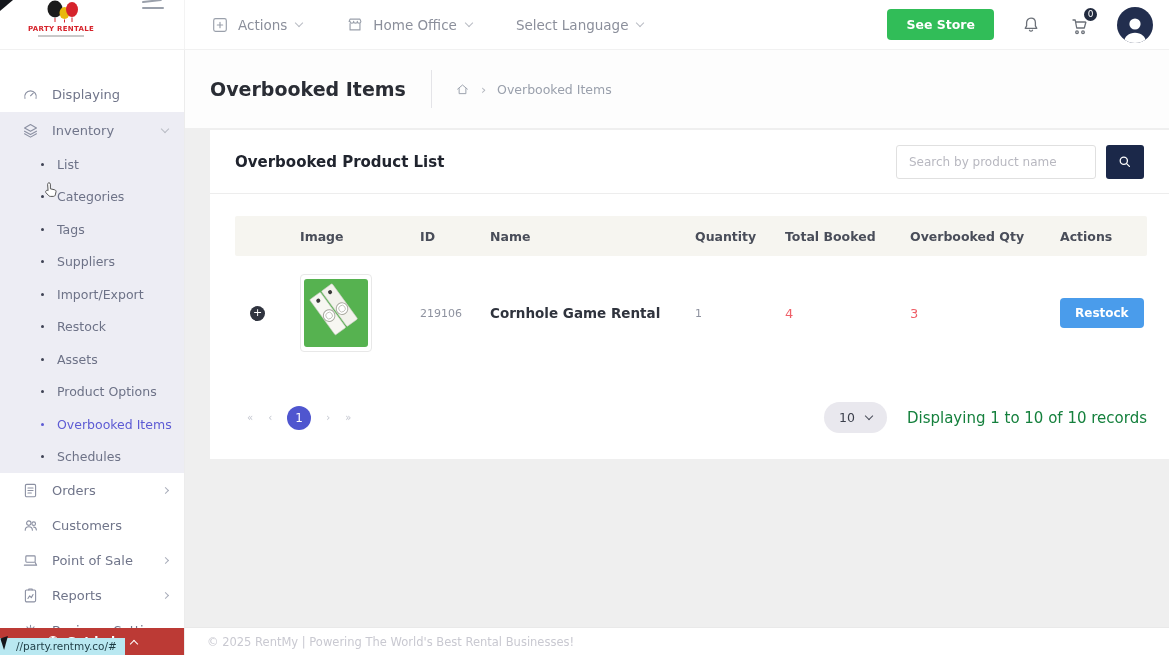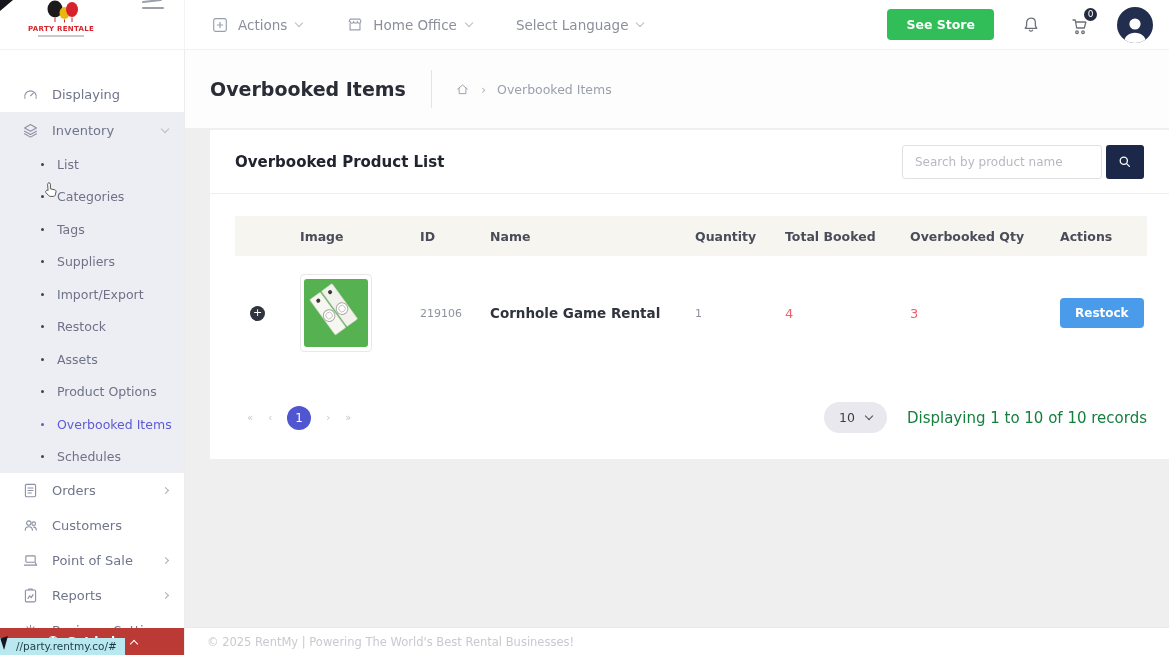--- a/index.html
+++ b/index.html
@@ -57,21 +57,21 @@
   .page-header { height:78px; background:#fdfdfd; display:flex; align-items:center; padding-left:25px; flex:0 0 auto; }
   .page-title { font-size:19px; font-weight:700; color:#2a2d35; }
   .vdivider { width:1px; height:38px; background:#e4e4e8; margin:0 23px 0 25px; }
   .breadcrumb { display:flex; align-items:center; gap:11px; font-size:12.5px; color:#9aa0ac; }
   .crumb-sep { color:#b3b7bf; font-size:13px; }
 
   .content { flex:1; padding:2px 0 0 25px; min-height:0; }
   .card { background:#fff; border-radius:0; min-height:325px; }
   .card-header { height:64px; display:flex; align-items:center; justify-content:space-between; padding:0 25px; border-bottom:1px solid #ededed; }
   .card-title { font-size:15px; font-weight:700; color:#20242e; }
-  .search-box { display:flex; gap:4px; }
+  .search-box { display:flex; gap:10px; }
   .search-box input { width:200px; height:34px; border:1px solid #e0e0e0; border-radius:3px; padding:0 12px; font-size:12px; color:#333; font-family:inherit; outline:none; }
   .search-box input::placeholder { color:#b8b8c0; }
   .search-btn { width:38px; height:34px; background:#1b2849; border:none; border-radius:3px; display:flex; align-items:center; justify-content:center; cursor:pointer; }
 
   .card-body { padding:22px 22px 26px 25px; }
   .thead { display:flex; align-items:center; height:40px; background:#f6f5f0; border-radius:2px; font-size:12.5px; font-weight:700; color:#494d59; }
   .trow { display:flex; align-items:center; padding:18px 0 20px; }
   .col-expand { width:45px; display:flex; justify-content:center; }
   .col-image { width:130px; padding-left:20px; }
   .col-id { width:70px; padding-left:10px; }

